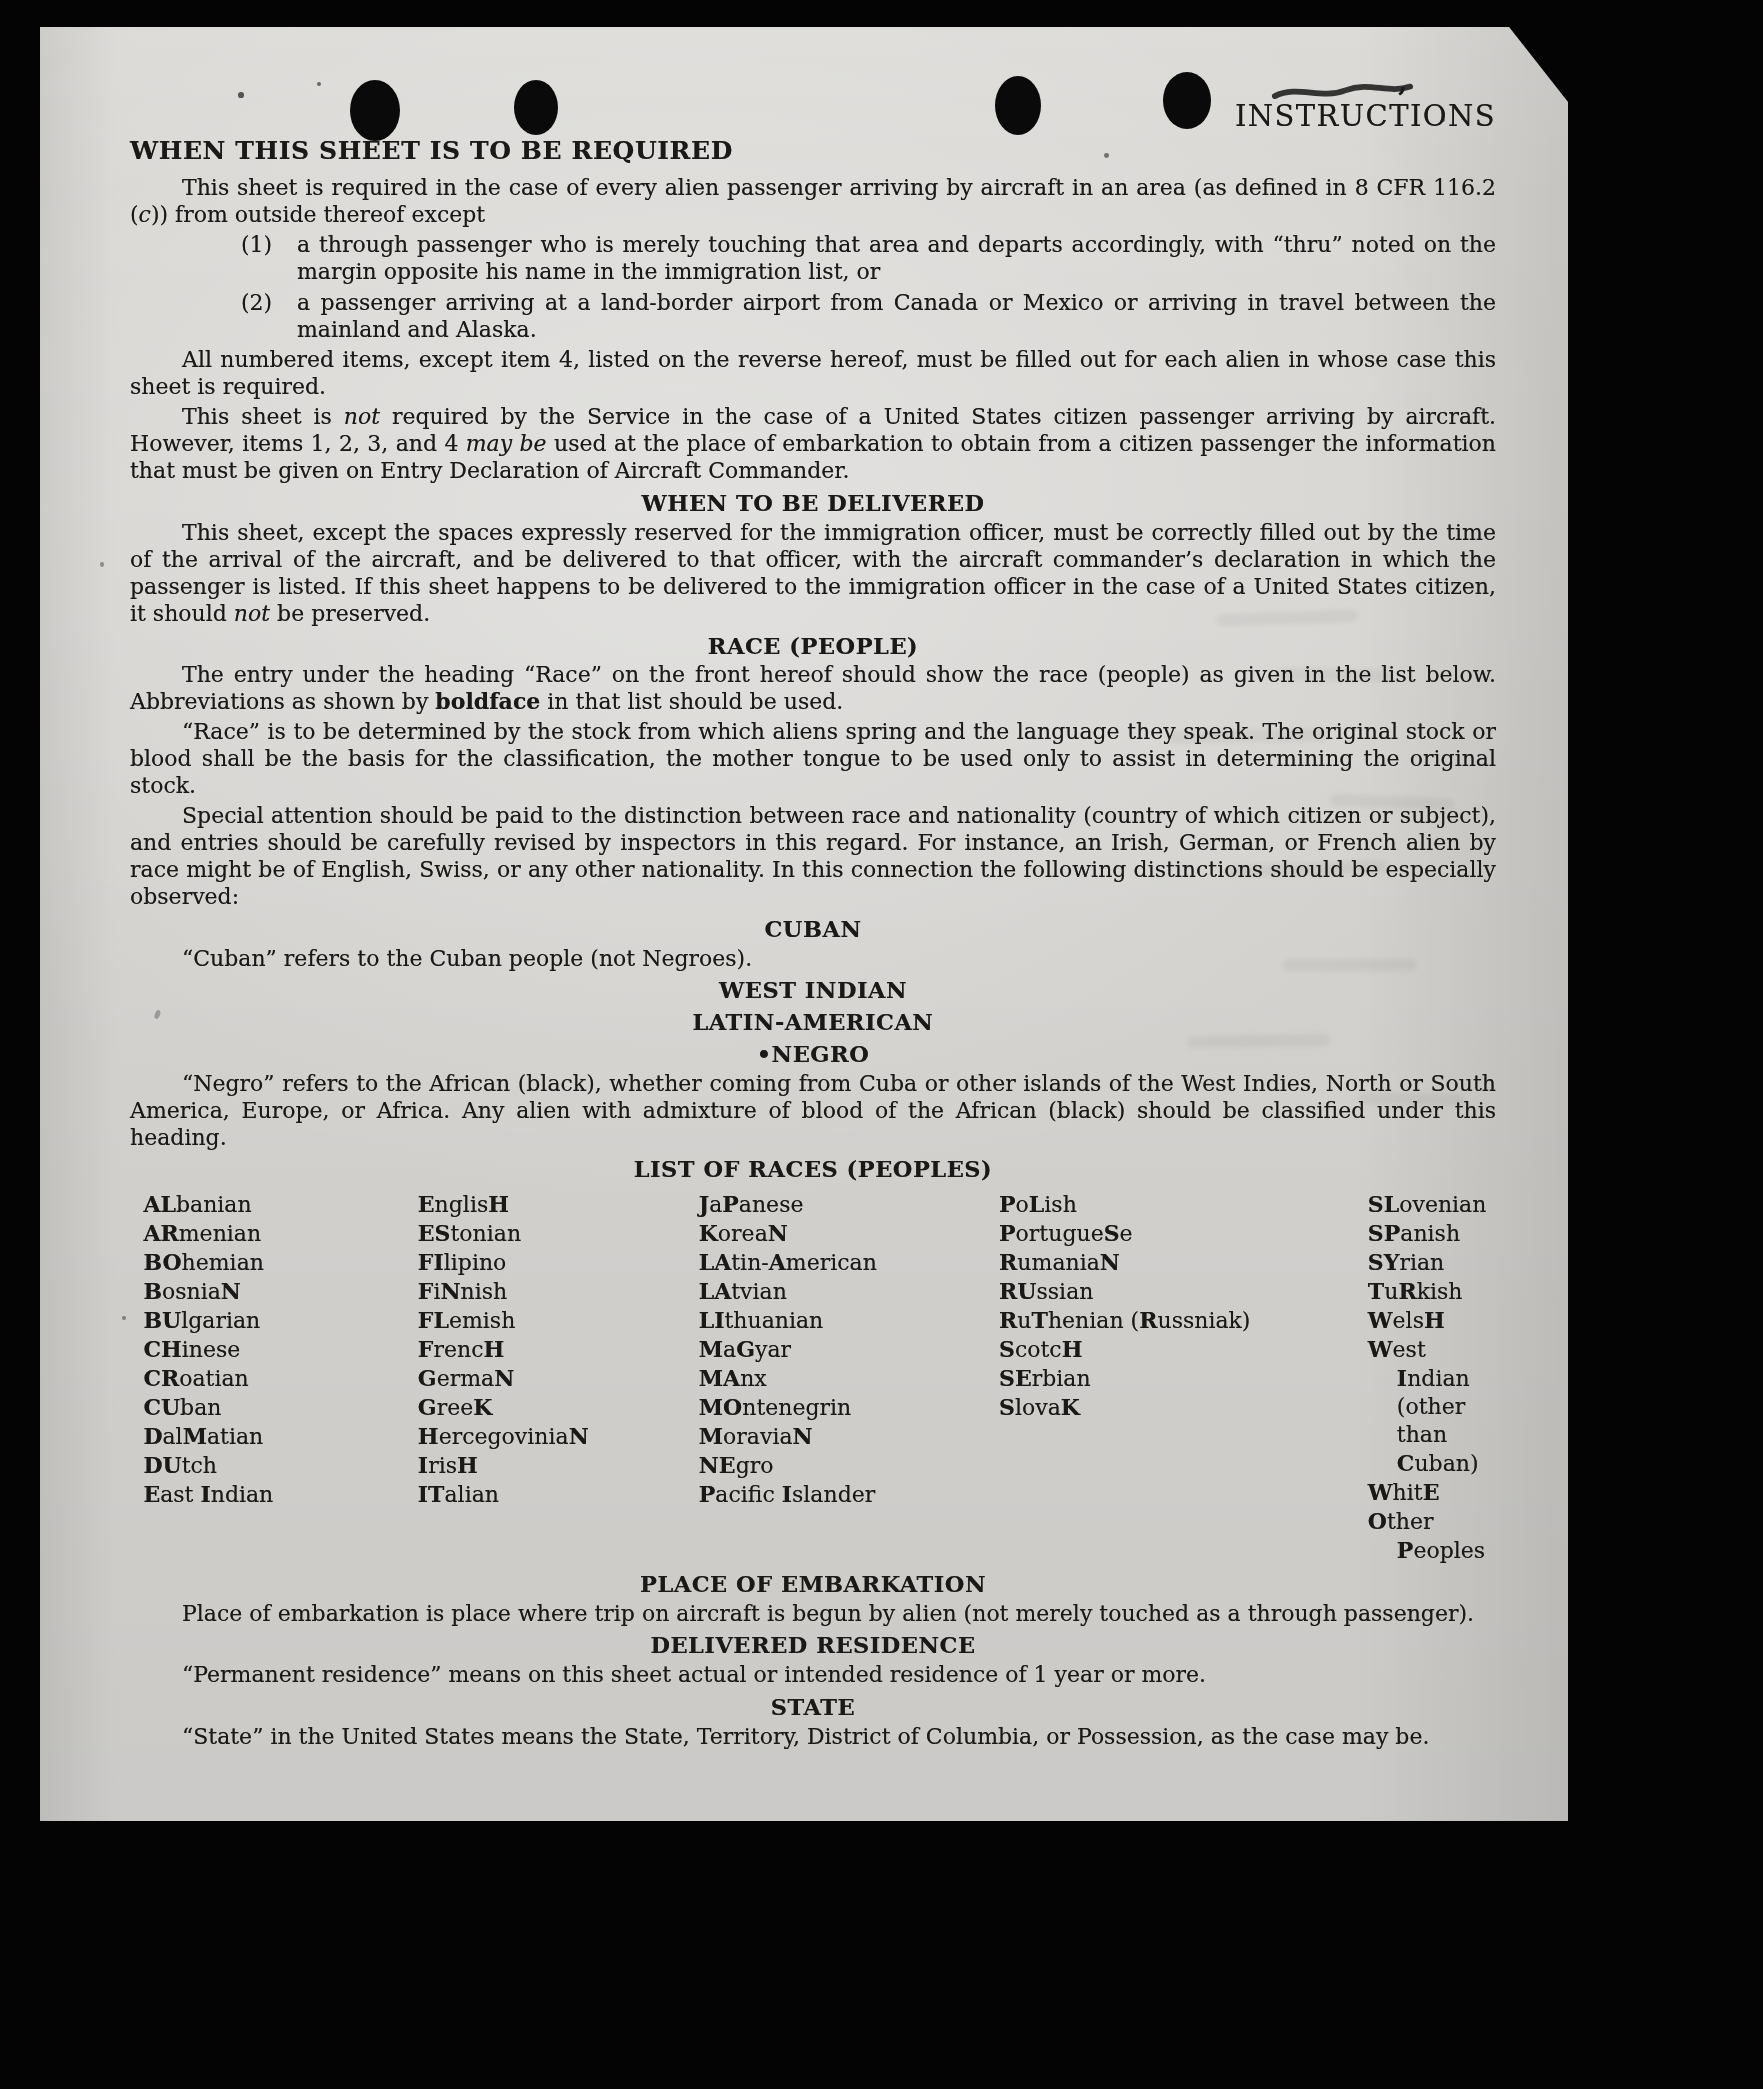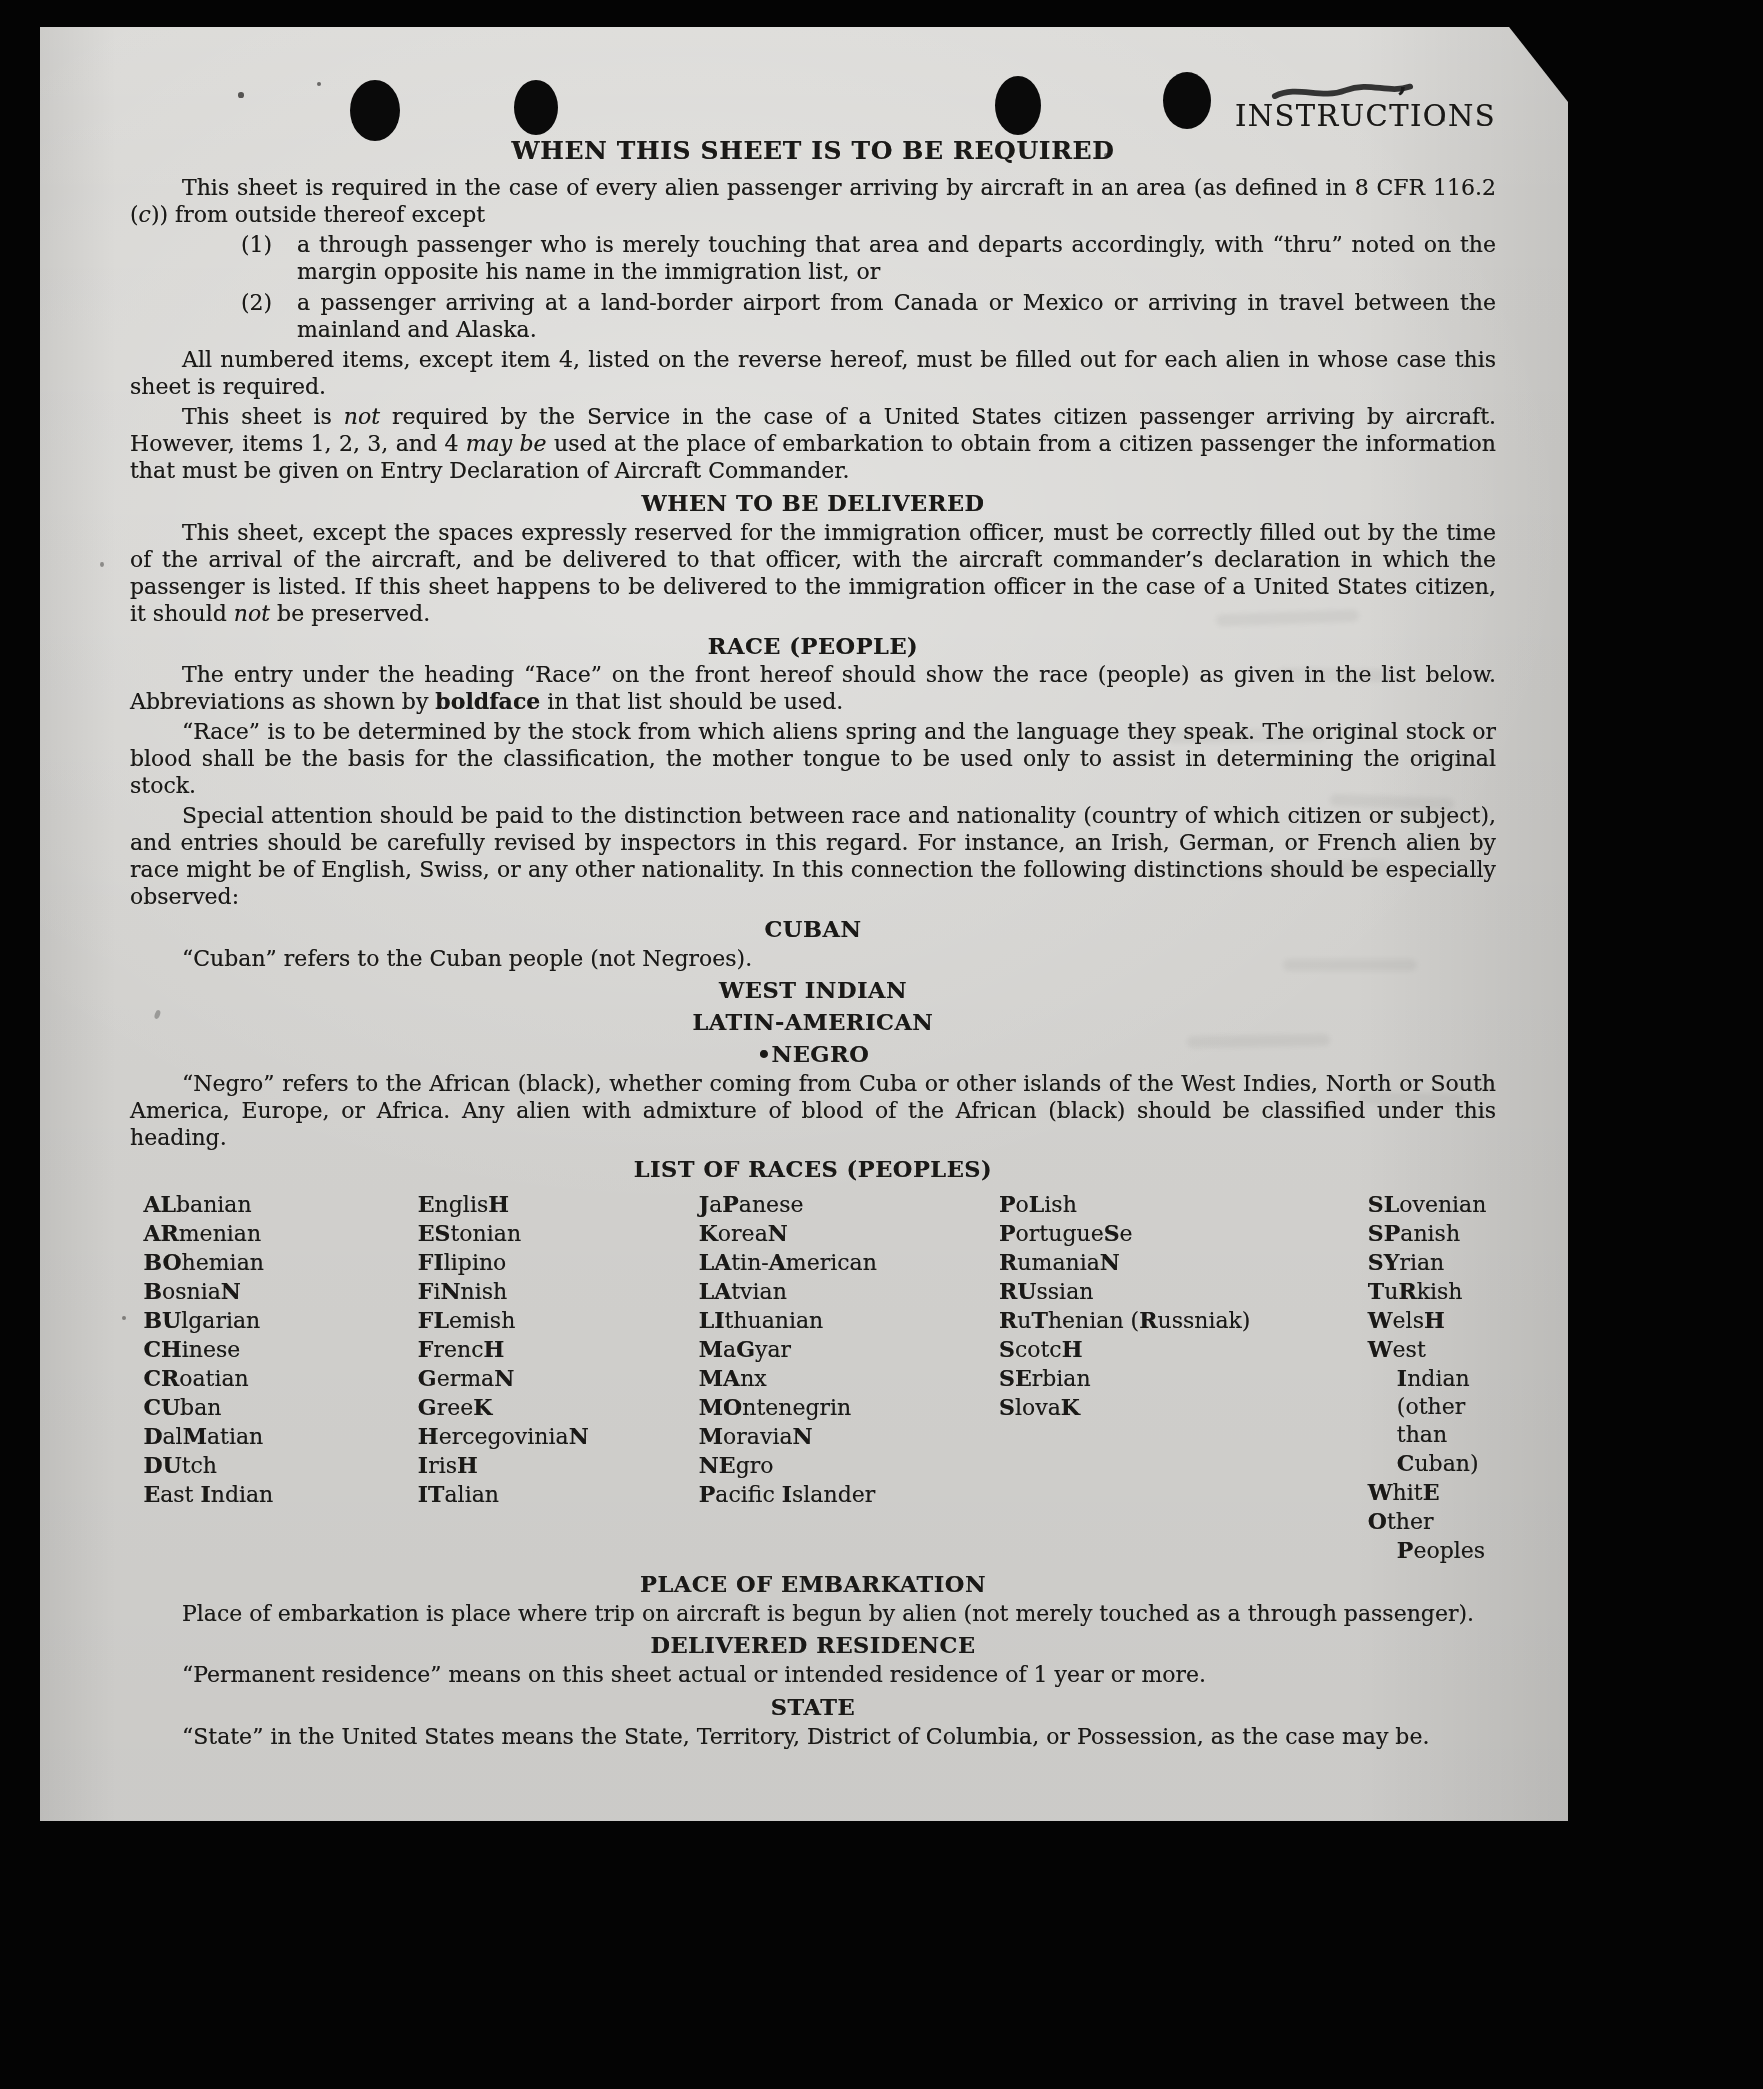--- a/index.html
+++ b/index.html
@@ -10,21 +10,21 @@
            radial-gradient(ellipse 1243px 956px at 42% 28%, rgba(255,255,255,0.30), rgba(255,255,255,0) 72%),
            linear-gradient(90deg, rgba(0,0,0,0.07) 0, rgba(0,0,0,0) 5%, rgba(0,0,0,0) 86%, rgba(0,0,0,0.09) 100%),
            linear-gradient(180deg, rgba(255,255,255,0.10) 0, rgba(0,0,0,0.00) 10%, rgba(0,0,0,0.06) 97%),
            #d8d7d4;
          clip-path:polygon(0 0,1469px 0,100% 75px,100% 100%,0 100%);}
   .content{position:absolute;left:0;top:0;width:100%;box-sizing:border-box;
            padding:73px 72px 0 90px;
            text-shadow:0 0 0.6px rgba(24,23,21,0.55);}
   .title{font-size:29px;line-height:32.5px;font-weight:normal;text-align:right;
          letter-spacing:1.4px;margin:0 0 3.8px;}
-  .subtitle{font-size:25px;line-height:29px;font-weight:bold;text-align:center;
+  .subtitle{font-size:25px;line-height:29px;font-weight:bold;
             letter-spacing:0.6px;margin:0 0 8.6px;}
   .sec-heading{font-size:22.5px;line-height:26px;font-weight:bold;text-align:center;
                letter-spacing:0.5px;margin:5.7px 0 2.9px;}
   .para{font-size:22px;line-height:27px;margin:0 0 2.9px;text-align:justify;text-indent:52px;}
   .item{font-size:22px;line-height:27px;margin:1.9px 0 3.8px;text-align:justify;
         padding-left:167px;position:relative;}
   .item .num{position:absolute;left:111px;top:0;text-indent:0;}
   .races{display:flex;margin:7.6px 0 5.7px;padding-left:13.4px;font-size:22px;line-height:28px;gap:48px;}
   .race-col{box-sizing:border-box;padding-right:9.6px;}
   .race-col:nth-child(1){width:244px}

